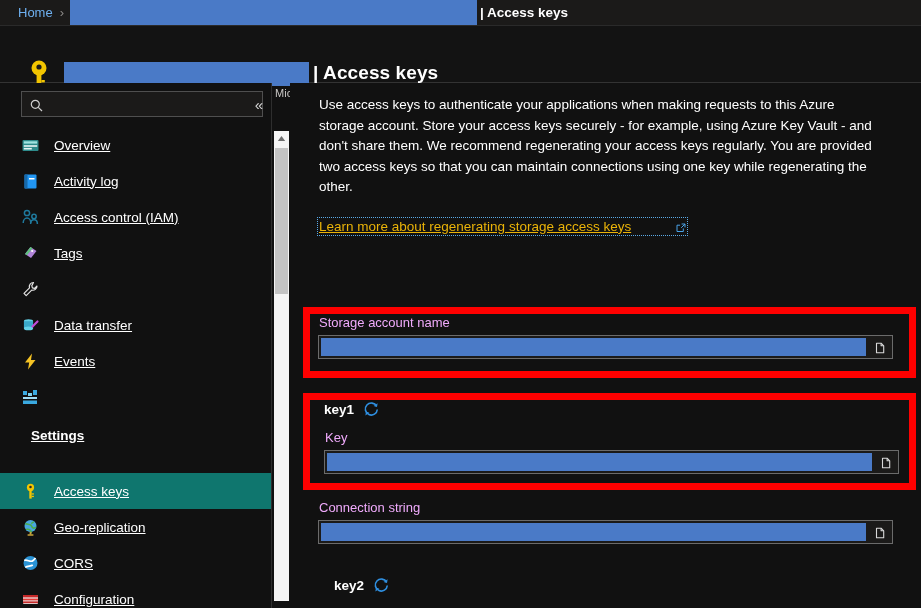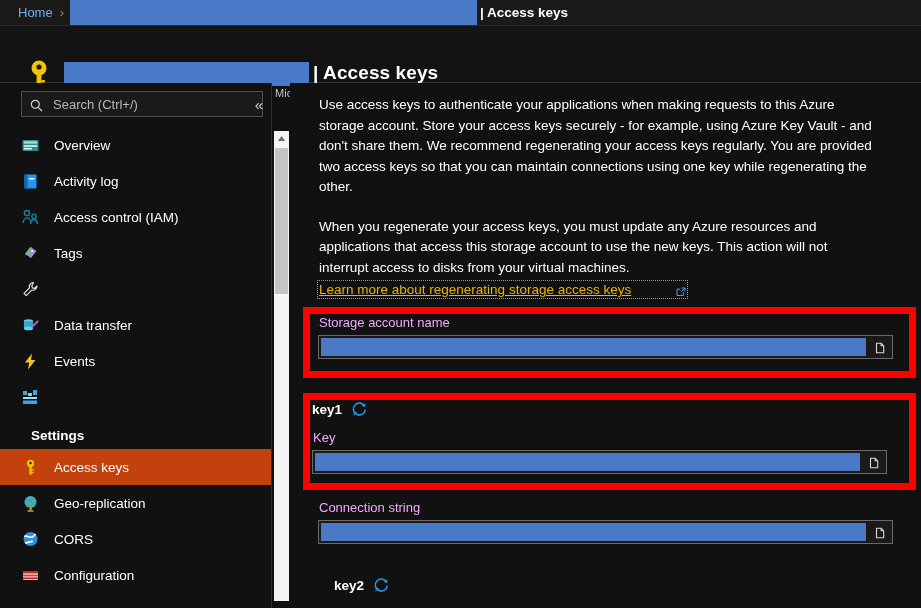--- a/index.html
+++ b/index.html
@@ -111,30 +111,30 @@
   }
   #search-input::placeholder { color: #b9b9b9; opacity: 1; }
   #collapse-chevron {
     position: absolute; right: 9px; top: 9px;
     color: #d6d6d6; font-size: 15px; cursor: pointer;
     line-height: 1;
   }
 
   #nav {
     position: absolute; left: 0; top: 44px;
-    width: 272px; height: 481px;
+    width: 272px; height: 481px; text-decoration: underline;
   }
   .nav-item {
     position: relative;
     height: 36px;
     display: flex; align-items: center;
     padding-left: 21px;
     cursor: pointer;
   }
-  .nav-item.selected { background: #c2410c; }
+  .nav-item.selected { background: #0f766e; margin-top: 24px; }
   .nav-ico {
     width: 19px; height: 19px; flex: none;
     margin-right: 14px;
     display: flex; align-items: center; justify-content: center;
   }
   .nav-label {
     font-size: 13.5px; color: #ffffff; white-space: nowrap;
   }
   .nav-section {
     height: 34px;
@@ -211,21 +211,21 @@
   }
 
   .key-head {
     display: flex; align-items: center;
     font-size: 13.5px; font-weight: 700; color: #ffffff;
     margin-bottom: 12px;
   }
   .key-head .regen { margin-left: 9px; width: 17px; height: 17px; cursor: pointer; }
 
   #sec-storage-name { position: absolute; left: 318px; top: 315px; }
-  #sec-key1        { position: absolute; left: 312px; top: 401px; }
+  #sec-key1        { position: absolute; left: 324px; top: 401px; }
   #sec-connstr     { position: absolute; left: 318px; top: 500px; }
   #sec-key2        { position: absolute; left: 334px; top: 577px; text-align: center; }
 
   
   .red-box {
     position: absolute;
     border: 7px solid #fe0000;
     pointer-events: none;
   }
   #red-1 { left: 303px; top: 307px;  width: 613px; height: 71px; }
@@ -266,21 +266,20 @@
   <div id="sidebar">
 
     <div id="search-row">
       <div id="search-box">
         <span class="mag">
           <svg viewBox="0 0 13 13" width="13" height="13">
             <circle cx="5.3" cy="5.3" r="4" fill="none" stroke="#cfcfcf" stroke-width="1.2"></circle>
             <line x1="8.3" y1="8.3" x2="12" y2="12" stroke="#cfcfcf" stroke-width="1.2"></line>
           </svg>
         </span>
-        <input id="search-input" placeholder="Search (Ctrl+/)" style="">
       </div>
       <span id="collapse-chevron">«</span>
     </div>
 
     <div id="nav">
 
       <div class="nav-item">
         <span class="nav-ico">
           <svg viewBox="0 0 19 19" width="19" height="19">
             <rect x="1.5" y="4" width="16" height="11" rx="1" fill="#2e8b8b"></rect>
@@ -426,21 +425,20 @@
     <div id="sb-up">
       <svg viewBox="0 0 9 7" width="9" height="7">
         <path d="M4.5 1 L8.2 6 L0.8 6 Z" fill="#6e6e6e"></path>
       </svg>
     </div>
     <div id="sb-thumb"></div>
   </div>
 
   <div id="main">
     <p class="para">Use access keys to authenticate your applications when making requests to this Azure storage account. Store your access keys securely - for example, using Azure Key Vault - and don't share them. We recommend regenerating your access keys regularly. You are provided two access keys so that you can maintain connections using one key while regenerating the other.</p>
-    <p class="para second">When you regenerate your access keys, you must update any Azure resources and applications that access this storage account to use the new keys. This action will not interrupt access to disks from your virtual machines.</p>
     <span id="learn-link">
       <span>Learn more about regenerating storage access keys</span>
       <span class="ext">
         <svg viewBox="0 0 10 10" width="10" height="10">
           <path d="M1 2.2h3.1M1 2.2v6.3h6.3V5.4" fill="none" stroke="#4aa3e8" stroke-width="1"></path>
           <path d="M5.6 1h3.4v3.4" fill="none" stroke="#4aa3e8" stroke-width="1"></path>
           <path d="M9 1 L5.2 4.8" stroke="#4aa3e8" stroke-width="1"></path>
         </svg>
       </span>
     </span>

